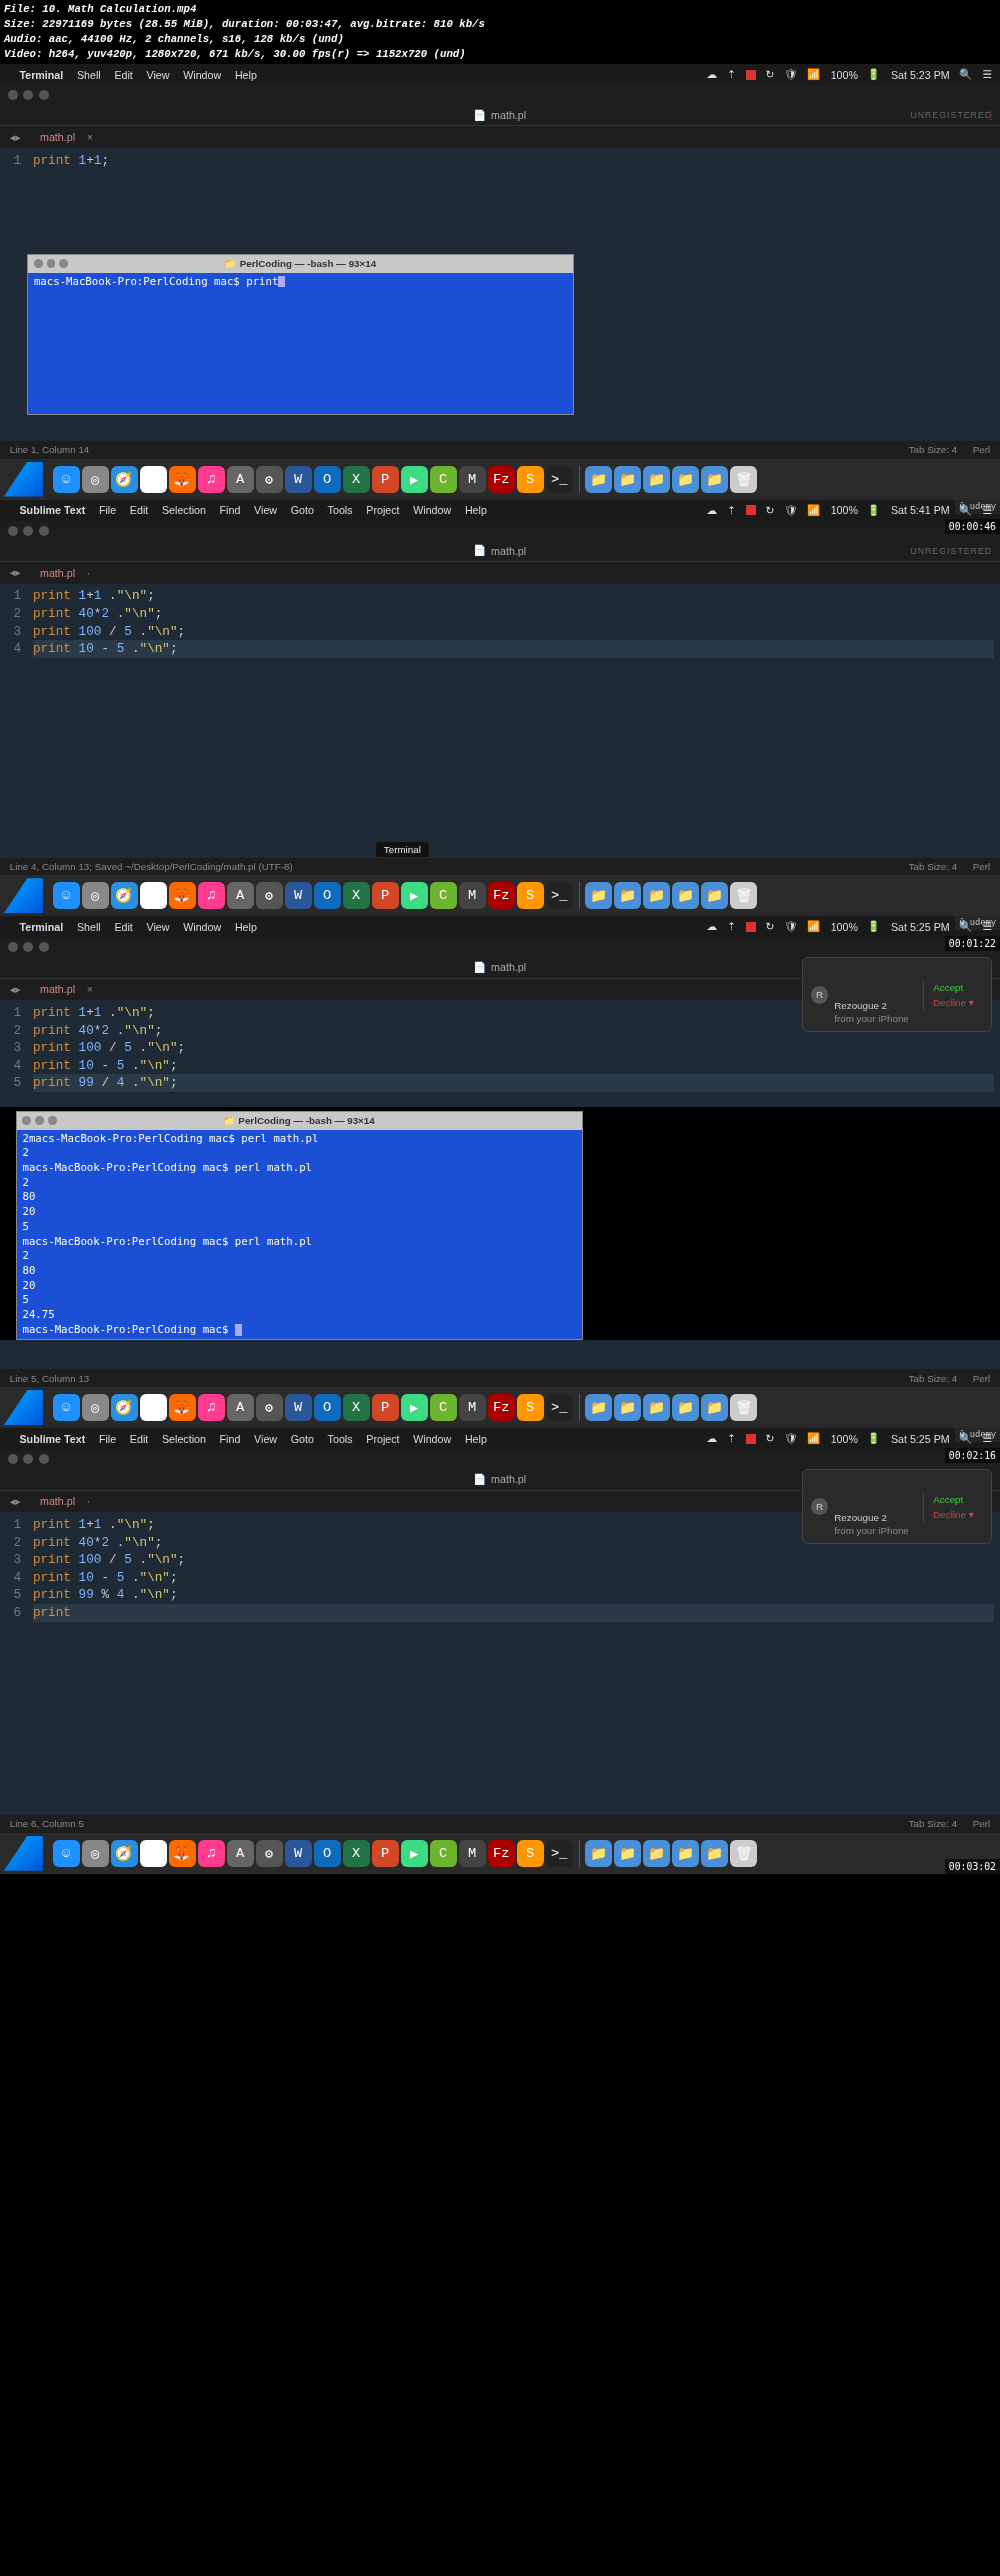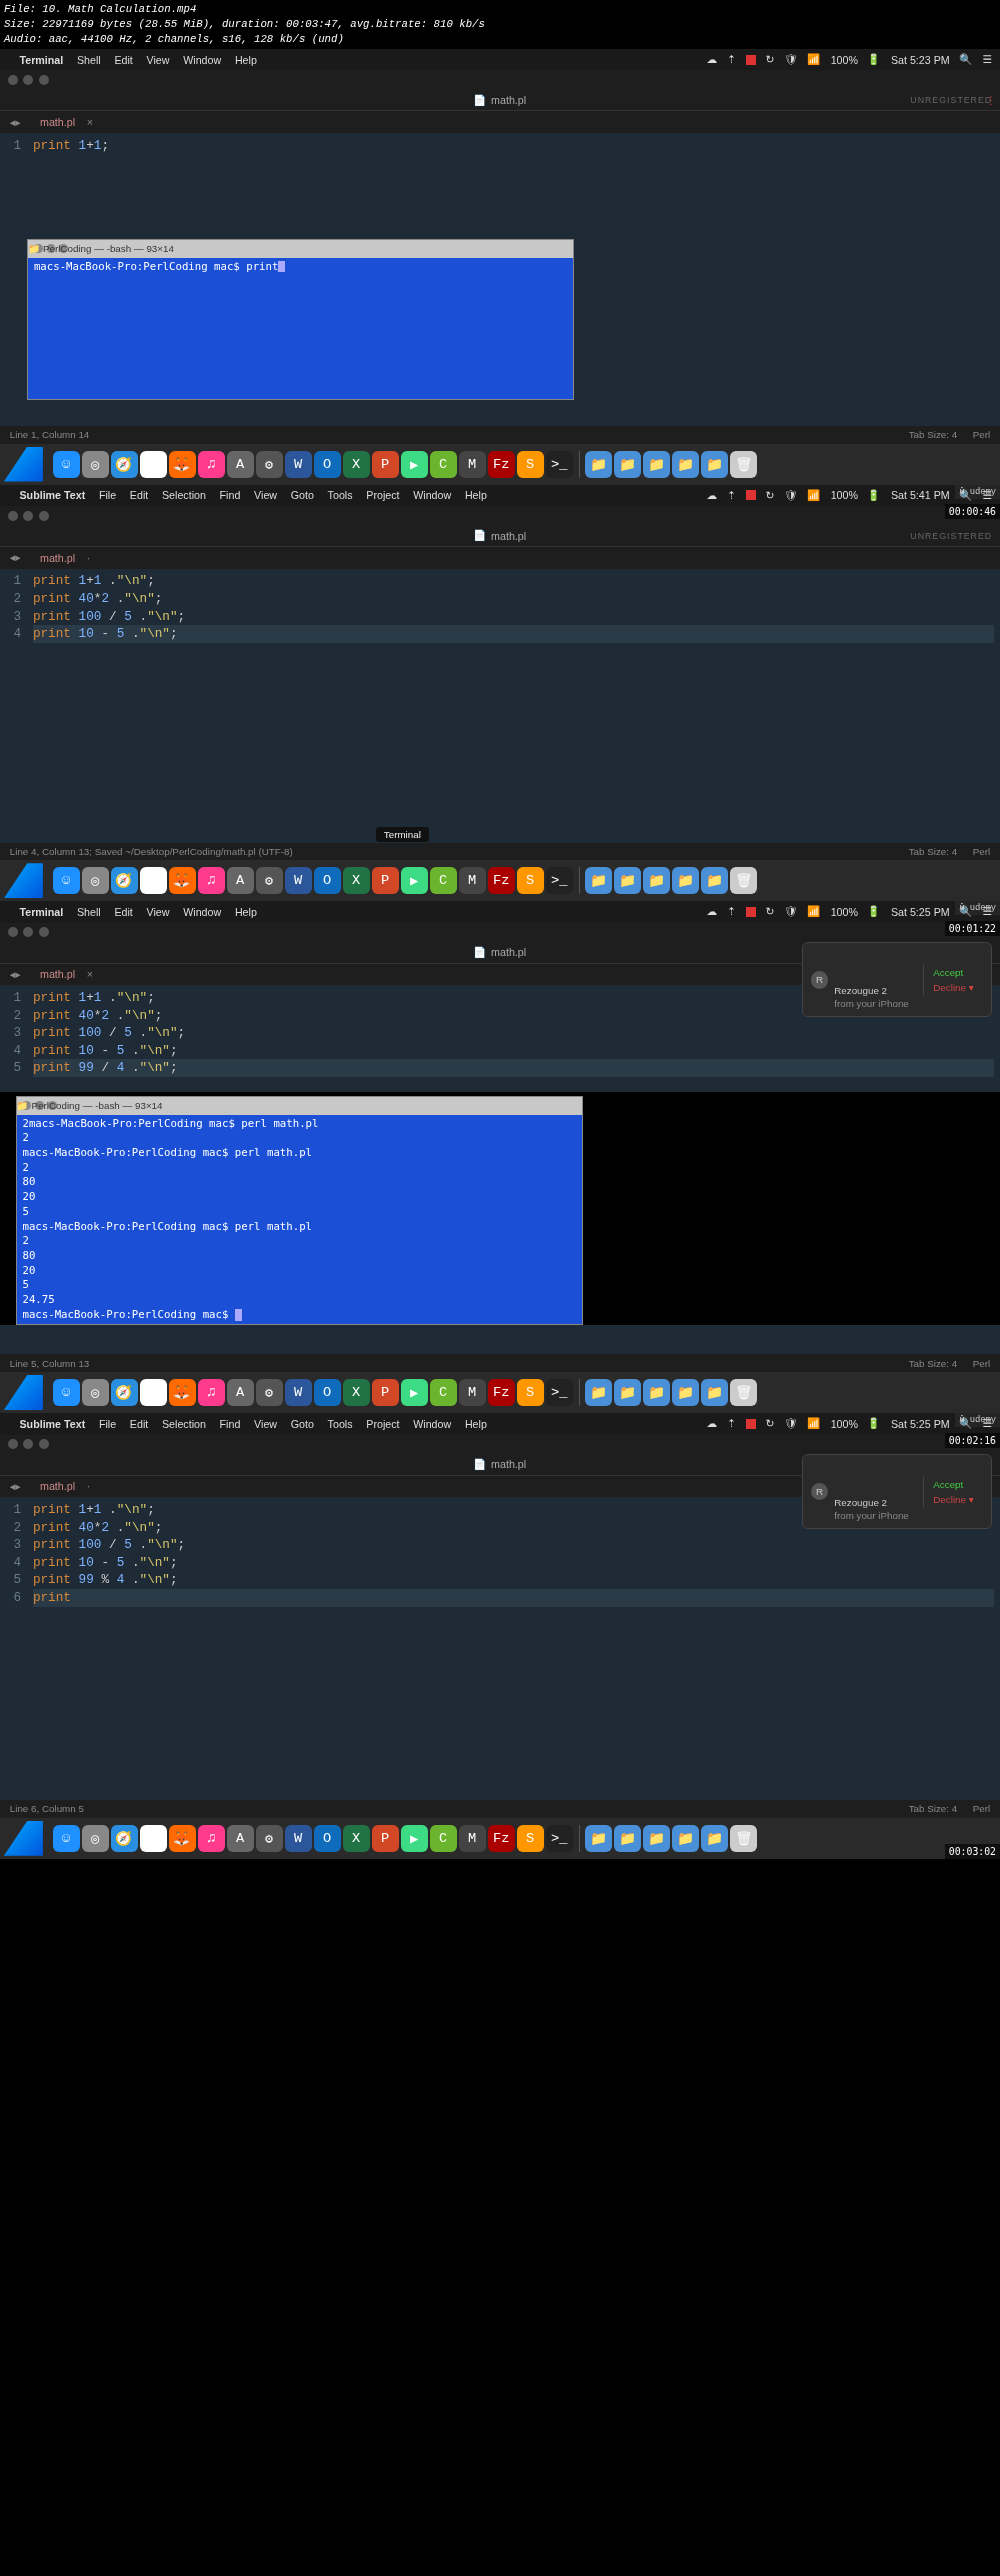--- a/index.html
+++ b/index.html
@@ -1,17 +1,17 @@
 <!DOCTYPE html>
 <html><head>
 <meta charset="utf-8">
 <style>
 * { margin: 0; padding: 0; box-sizing: border-box; }
 body { font-family: Menlo, Monaco, 'Courier New', monospace; font-size: 10.7px; background: #000; color: #ccc; width: 1000px; }
-.file-info { background: #000; color: #fff; padding: 2px 3.9px; font-size: 10.7px; font-style: italic; line-height: 1.4; }
+.file-info { background: #000; color: #fff; padding: 2px 3.9px; font-size: 10.7px; font-style: italic; line-height: 1.4; font-weight: bold; }
 .screenshot { position: relative; width: 100%; }
 
 
 .mac-menubar { background: #1a1a1a; height: 21.5px; display: flex; align-items: center; padding: 0 7.8px; font-size: 10.7px; color: #ddd; font-family: -apple-system, 'Helvetica Neue', sans-serif; }
 .mac-menubar .apple { margin-right: 11.7px; }
 .mac-menubar .app-name { font-weight: bold; margin-right: 13.7px; }
 .mac-menubar .menu-item { margin-right: 13.7px; cursor: default; }
 .mac-menubar .spacer { flex: 1; }
 .mac-menubar .status-icons { display: flex; gap: 9.8px; align-items: center; }
 .mac-menubar .status-icons span { display:inline-block; }
@@ -48,21 +48,21 @@
 .op { color:#ccc; }
 .punc { color:#ccc; }
 
 
 .status-line { background:#1e1e1e; height:17.6px; display:flex; align-items:center; padding:0 9.8px; font-size:9.8px; color:#888; font-family:-apple-system,sans-serif;}
 .status-line .sp{flex:1;}
 
 
 .term-window { position:absolute; background:#1a4fd6; border:1px solid #888; font-family:Menlo,Monaco,monospace; }
 .term-titlebar { background:#c8c8c8; height:17.6px; display:flex; align-items:center; font-size:9.8px; color:#333; padding:0 5.9px; gap:3.9px; font-family:-apple-system,sans-serif;}
-.term-titlebar .ttitle{position:absolute; left:0; right:0; text-align:left; pointer-events:none;}
+.term-titlebar .ttitle{position:absolute; left:0; right:0; text-align:center; pointer-events:none;font-weight:bold;}
 .tl .dot{width:8.8px;height:8.8px;}
 .term-body { padding:2px 5.9px; color:#fff; font-size:10.7px; line-height:14.7px; }
 .term-body span.cursor{ background:#aaf; display:inline-block; width:6.8px; height:11.7px; vertical-align:middle;}
 
 
 .notif { position:absolute; right:7.8px; background:#2a2a2a; border:1px solid #444; border-radius:5.9px; padding:5.9px 7.8px; font-family:-apple-system,sans-serif; font-size:9.8px; display:flex; align-items:center; gap:5.9px; z-index:5;}
 .notif .avatar{width:17.6px;height:17.6px;border-radius:50%;background:#555;display:flex;align-items:center;justify-content:center;color:#ccc;font-size:9.8px;}
 .notif .ntxt{line-height:1.3;margin-top:36px;}
 .notif .nsub{color:#888;}
 .notif .actions{display:flex;flex-direction:column;margin-left:7.8px;border-left:1px solid #444;}
@@ -82,20 +82,21 @@
 
 .tooltip{position:absolute;background:#111;color:#eee;font-size:9.8px;padding:2px 7.8px;border-radius:2.9px;font-family:-apple-system,sans-serif;}
 </style>
 </head>
 <body>
 
 <div class="file-info">
   <div>File: 10. Math Calculation.mp4</div>
   <div>Size: 22971169 bytes (28.55 MiB), duration: 00:03:47, avg.bitrate: 810 kb/s</div>
   <div>Audio: aac, 44100 Hz, 2 channels, s16, 128 kb/s (und)</div>
+  <div>Video: h264, yuv420p, 1280x720, 671 kb/s, 30.00 fps(r) =&gt; 1152x720 (und)</div>
 </div>
 
 <div class="screenshot">
   <div class="mac-menubar">
     <span class="apple"></span>
     <span class="app-name">Terminal</span>
     <span class="menu-item">Shell</span>
     <span class="menu-item">Edit</span>
     <span class="menu-item">View</span>
     <span class="menu-item">Window</span>

